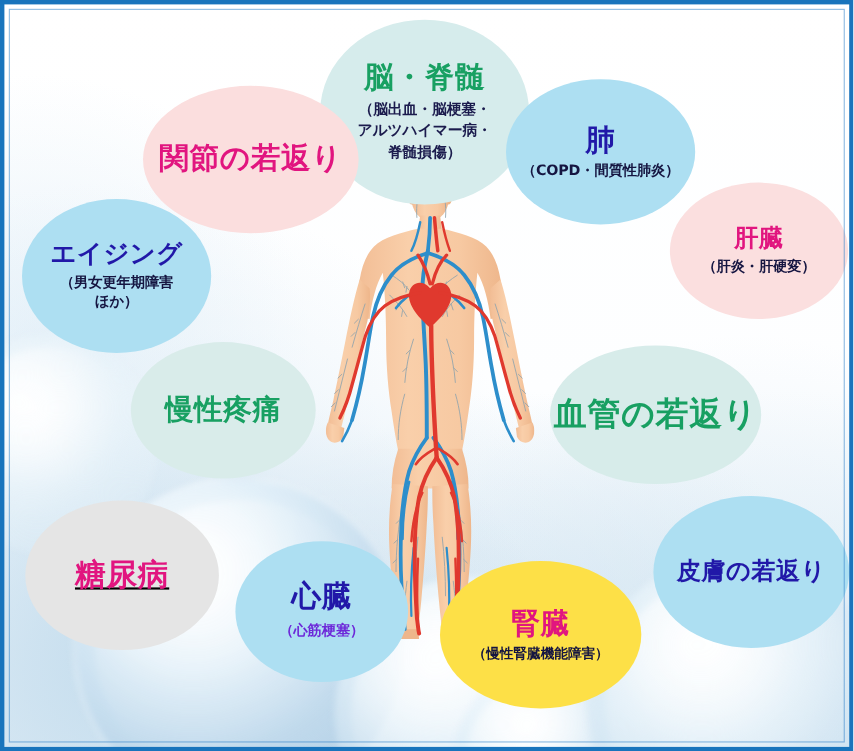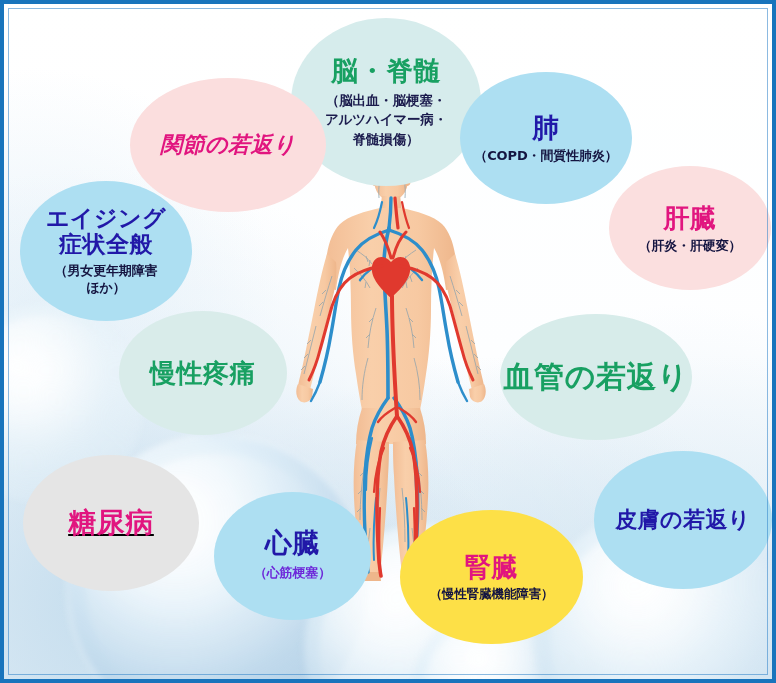--- a/index.html
+++ b/index.html
@@ -113,25 +113,25 @@
   
   #b-brain   {left:291px;top:18px;  width:190px;height:168px;background:#d6ecec;}
   #b-brain   .title{font-size:27px;color:#18a062;}
   #b-brain   .sub{font-size:13.5px;color:#1b1b4d;line-height:1.45;}
 
   #b-lung    {left:460px;top:72px;  width:172px;height:132px;background:#addff2;}
   #b-lung    .title{font-size:27px;color:#2118a8;}
   #b-lung    .sub{font-size:13px;color:#151541;}
 
   #b-liver   {left:609px;top:166px; width:162px;height:124px;background:#fbdfdf;}
-  #b-liver   .title{font-size:26px;color:#e1157f;}
+  #b-liver   .title{font-size:22px;color:#e1157f;}
   #b-liver   .sub{font-size:13px;color:#151541;}
 
   #b-joint   {left:130px;top:78px;  width:196px;height:134px;background:#fbdede;}
-  #b-joint   .title{font-size:22px;color:#e1157f;font-style:italic;}
+  #b-joint   .title{font-size:27px;color:#e1157f;}
 
   #b-aging   {left:20px;top:181px;  width:172px;height:140px;background:#addff2;}
   #b-aging   .title{font-size:23px;color:#2118a8;line-height:1.15;}
   #b-aging   .sub{font-size:13px;color:#151541;line-height:1.35;}
 
   #b-pain    {left:119px;top:311px; width:168px;height:124px;background:#d9ecea;}
   #b-pain    .title{font-size:26px;color:#18a062;}
 
   #b-vessel  {left:500px;top:314px; width:192px;height:126px;background:#d7ecea;}
   #b-vessel  .title{font-size:30px;color:#18a062;}
@@ -329,21 +329,20 @@
     </div>
   </div>
 
   <div class="bubble" id="b-joint" style="background: rgb(251, 222, 222);">
     <div class="title" style="color: rgb(225, 21, 127);">関節の若返り</div>
   </div>
 
   <div class="bubble" id="b-aging" style="background: rgb(173, 223, 242);">
     <div class="title" style="color: rgb(33, 24, 168);">
       <span class="ln">エイジング</span><br>
-      <span class="ln">症状全般</span>
     </div>
     <div class="sub">
       <span class="ln">（男女更年期障害</span>
       <span class="ln">ほか）</span>
     </div>
   </div>
 
   <div class="bubble" id="b-pain" style="background: rgb(217, 236, 234);">
     <div class="title" style="color: rgb(24, 160, 98);">慢性疼痛</div>
   </div>

